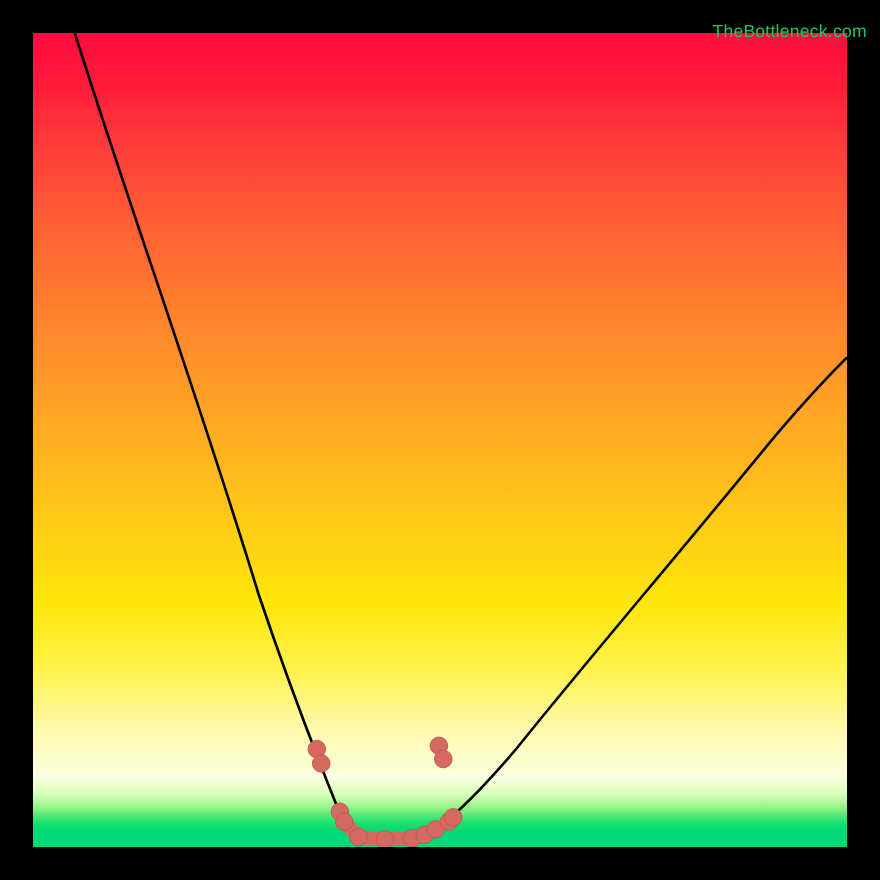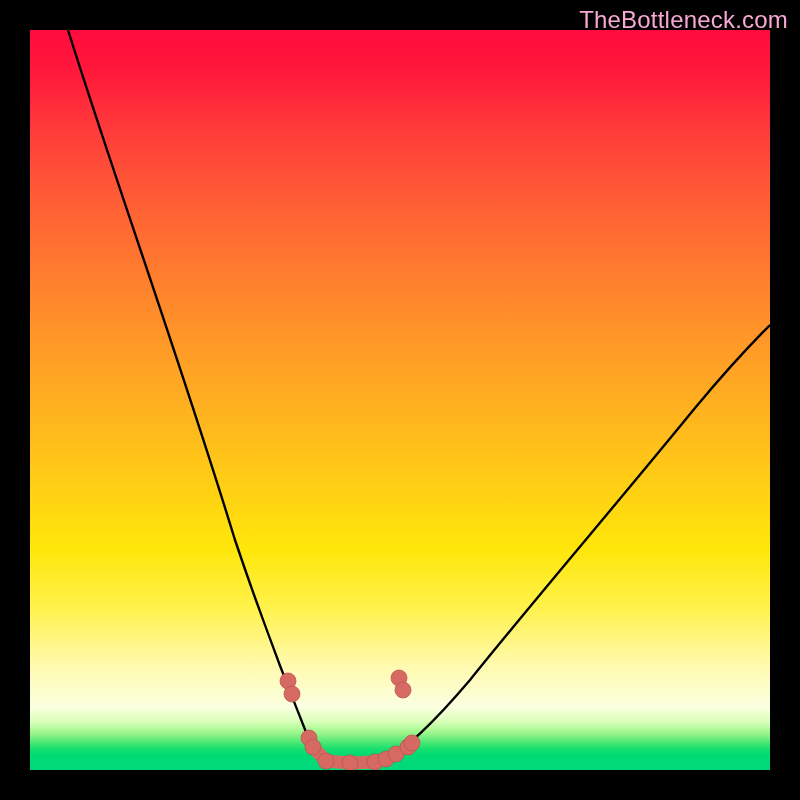--- a/index.html
+++ b/index.html
@@ -43,24 +43,24 @@
       #d8ffb8 93.5%,
       #9cf58a 95%,
       #4fe874 96.2%,
       #14df6e 97.2%,
       #00da74 98%,
       #00d97b 100%
     );
   }
   .watermark {
     position: absolute;
-    top: 6px;
+    top: 21px;
     right: 12px;
-    color: #f9a8d4;
-    font-size: 24px;
+    color: #22c55e;
+    font-size: 16px;
     font-weight: 500;
     letter-spacing: 0.2px;
     user-select: none;
   }
   svg.curves {
     position: absolute;
     left: 0;
     top: 0;
     width: 740px;
     height: 740px;

